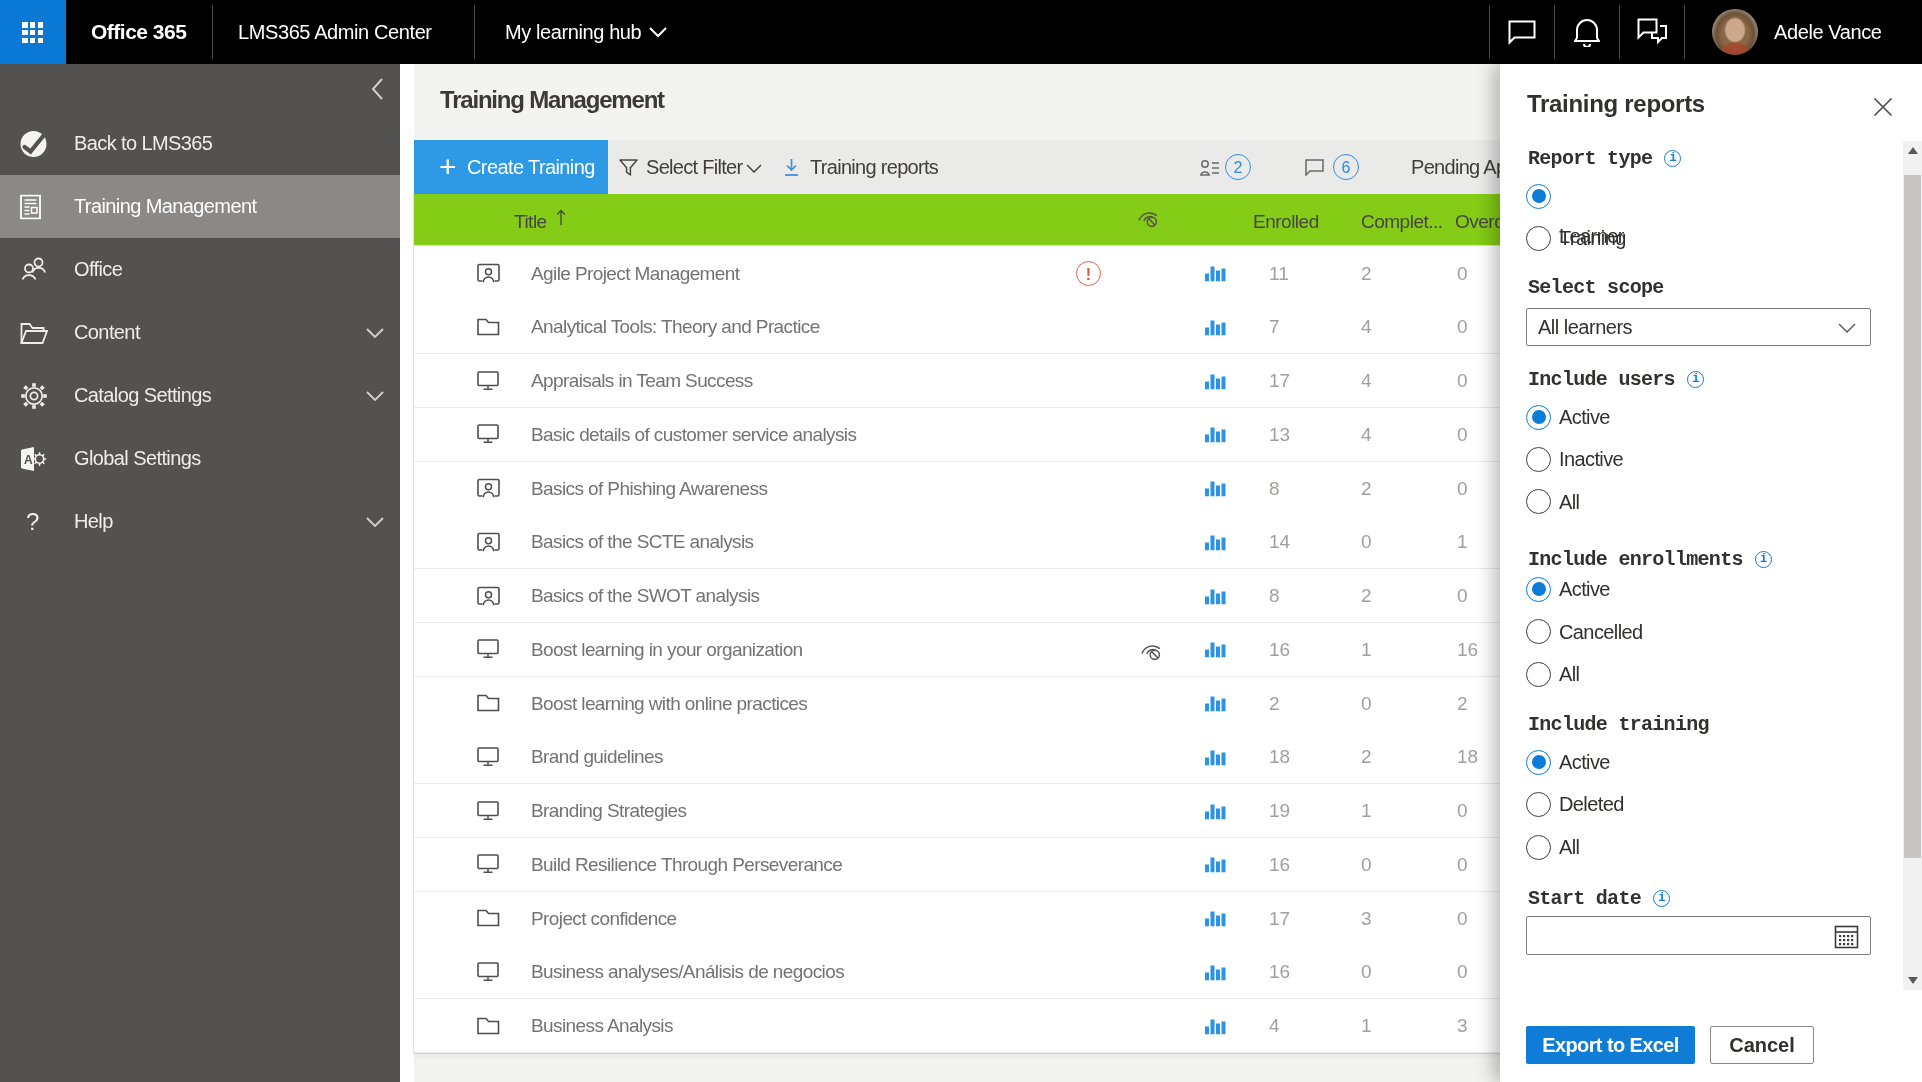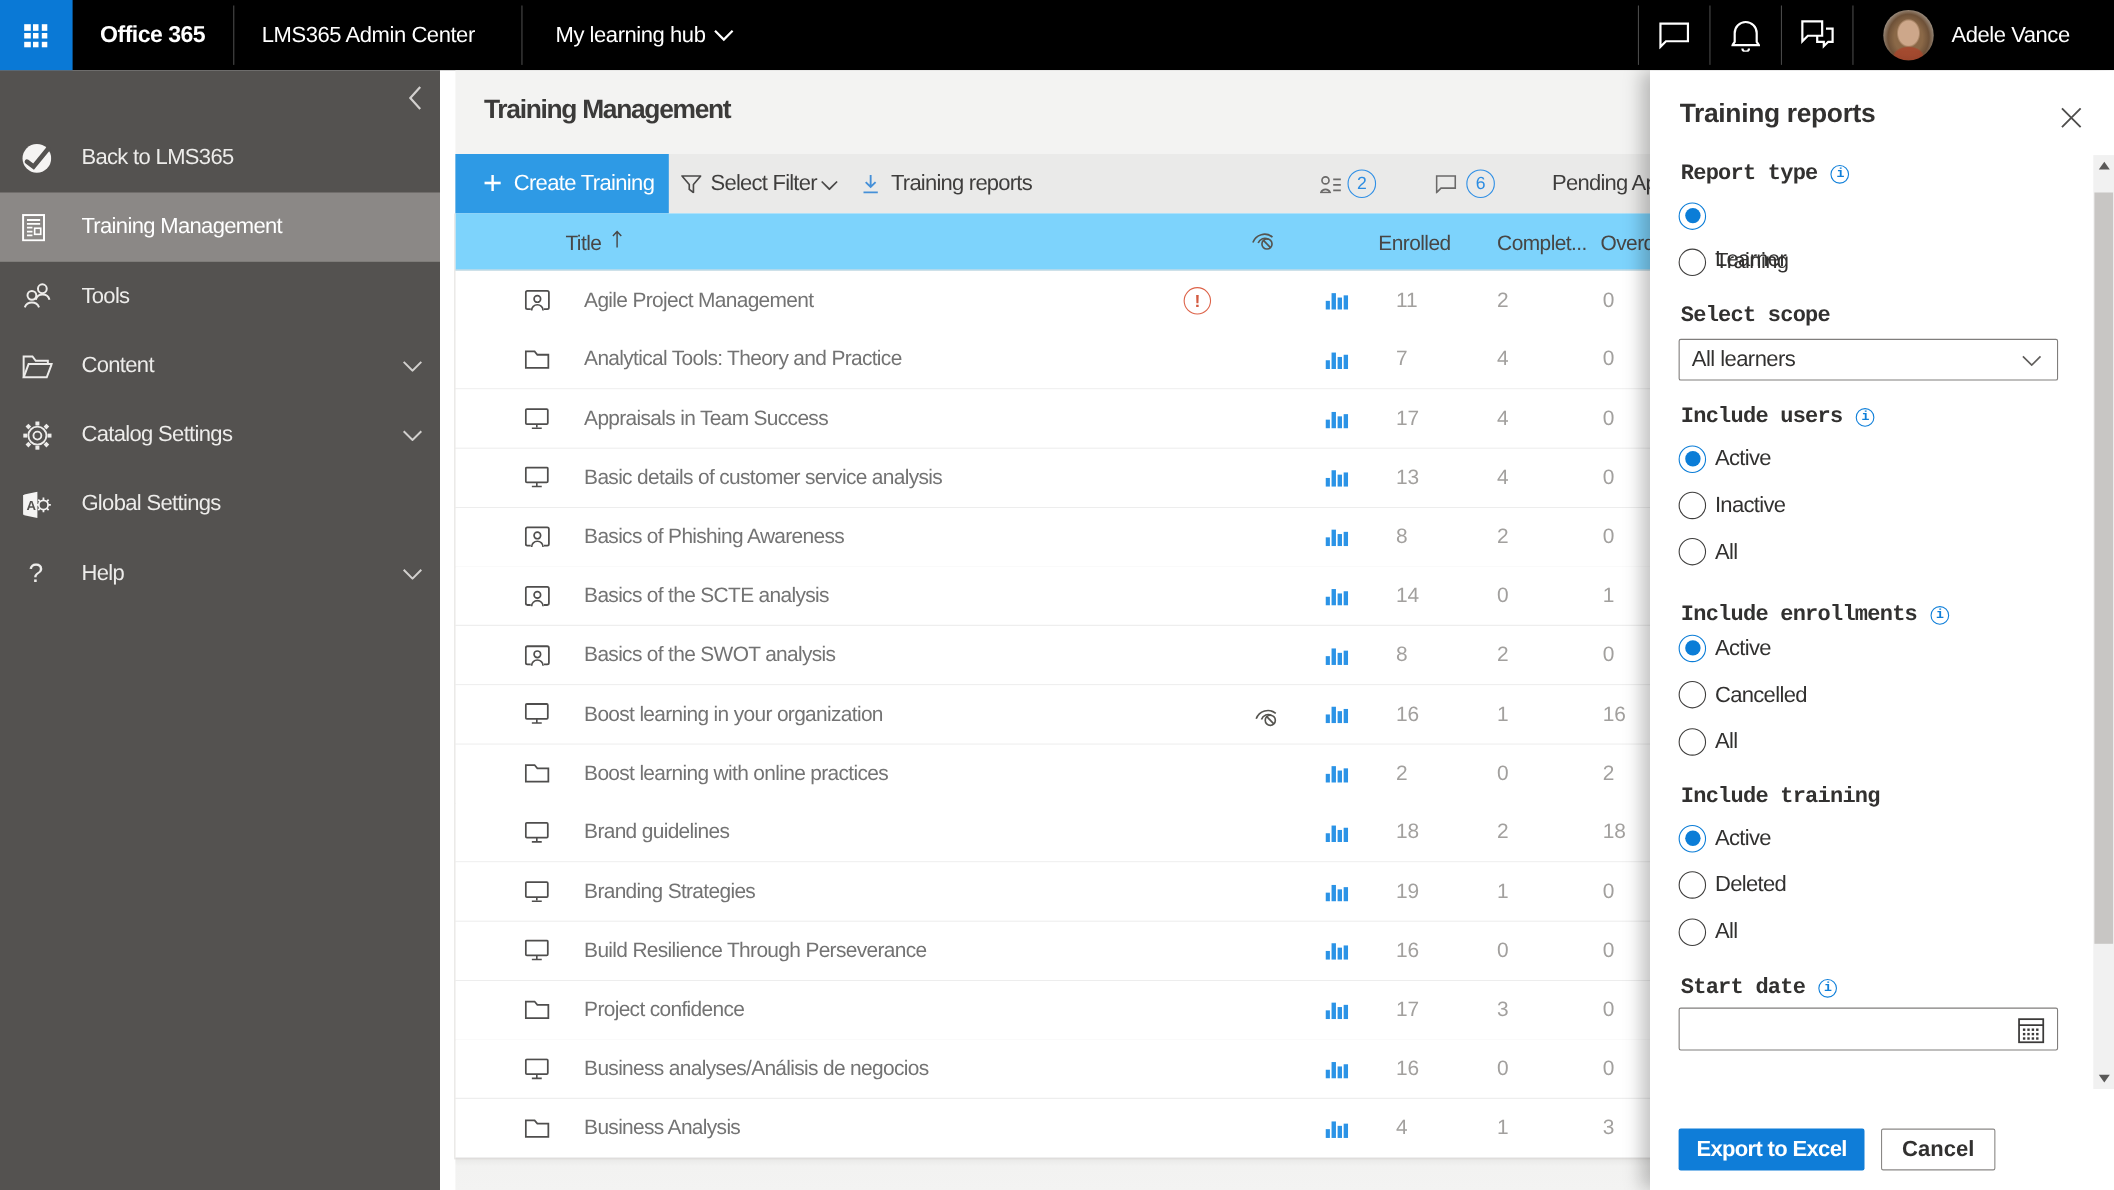--- a/index.html
+++ b/index.html
@@ -24,21 +24,21 @@
   
   #main { position:absolute; left:400px; top:64px; width:1522px; height:1018px; background:#fff; }
   #headstrip { position:absolute; left:14px; top:0; width:1508px; height:76px; background:#f3f3f2; }
   #h1 { position:absolute; left:40px; top:22px; font-size:24px; font-weight:700; color:#3b3a39; letter-spacing:-1.2px;}
   #toolbar { position:absolute; left:14px; top:76px; width:1508px; height:54px; background:#eaeae9; }
   #btnCreate { position:absolute; left:0; top:0; width:194px; height:54px; background:#2e9ae5; color:#fff; }
   #btnCreate .plus { position:absolute; left:25px; top:50%; transform:translateY(-50%); font-size:30px; font-weight:300; line-height:1;}
   #btnCreate .txt { position:absolute; left:53px; top:0; line-height:54px; font-size:20px; letter-spacing:-0.6px; white-space:nowrap; }
   .tlitem { position:absolute; top:0; height:54px; line-height:54px; font-size:20px; letter-spacing:-0.7px; color:#3f3e3d; white-space:nowrap;}
   
-  #thead { position:absolute; left:14px; top:130px; width:1508px; height:52px; background:#7dd3fc; border-bottom:1px solid #e1dfdd; font-size:19px; letter-spacing:-0.5px; color:#474645;}
+  #thead { position:absolute; left:14px; top:130px; width:1508px; height:52px; background:#84cc16; border-bottom:1px solid #e1dfdd; font-size:19px; letter-spacing:-0.5px; color:#474645;}
   .row { position:absolute; left:14px; width:1508px; height:54px; border-bottom:1px solid #ececeb; background:#fff; }
   .row .title { position:absolute; left:117px; top:0; height:53px; line-height:53px; font-size:19px; letter-spacing:-0.6px; color:#737373; white-space:nowrap;}
   .row .ticon { position:absolute; left:63px; top:50%; transform:translateY(-50%); }
   .row .chart { position:absolute; left:791px; top:50%; transform:translateY(-50%); }
   .num { position:absolute; top:0; height:53px; line-height:53px; font-size:19px; color:#a2a09e; }
   .n1 { left:855px; } .n2 { left:947px; } .n3 { left:1043px; }
   #tbottom { position:absolute; left:14px; top:989px; width:1508px; height:29px; background:linear-gradient(180deg,#e9e9e8 0,#f2f2f1 6px,#f3f3f2 100%); border-top:1px solid #d4d2d0;}
   
   #panel { position:absolute; left:1500px; top:64px; width:422px; height:1018px; background:#fff;
     box-shadow:-7px 0 16px rgba(0,0,0,.25); }
@@ -127,21 +127,21 @@
       </svg>
     <div class="lbl">Training Management</div>
   </div>
   <div class="navitem" style="top:174px;">
     <svg class="ic" width="29" height="27" viewBox="0 0 29 27">
         <circle cx="18.5" cy="6" r="4" fill="none" stroke="#edecea" stroke-width="1.8"></circle>
         <path d="M12.5 16 a6.5 6.5 0 0 1 12.5 0" fill="none" stroke="#edecea" stroke-width="1.8"></path>
         <circle cx="9" cy="12" r="4" fill="none" stroke="#edecea" stroke-width="1.8"></circle>
         <path d="M2.5 23 a7 7 0 0 1 13 0" fill="none" stroke="#edecea" stroke-width="1.8"></path>
       </svg>
-    <div class="lbl">Tools</div>
+    <div class="lbl">Office</div>
   </div>
   <div class="navitem" style="top:237px;">
     <svg class="ic" width="28" height="23" viewBox="0 0 28 23">
         <path d="M1.5 21.5 v-19 h8 l3 4 h11 v3.5" fill="none" stroke="#edecea" stroke-width="1.8"></path>
         <path d="M1.5 21.5 l4.5-12 h21 l-4.5 12 z" fill="none" stroke="#edecea" stroke-width="1.8"></path>
       </svg>
     <div class="lbl">Content</div>
     <svg class="navchev" width="18" height="10" viewBox="0 0 18 10">
         <path d="M1 1 L9 9 L17 1" fill="none" stroke="#d2d0ce" stroke-width="1.8"></path>
       </svg>

